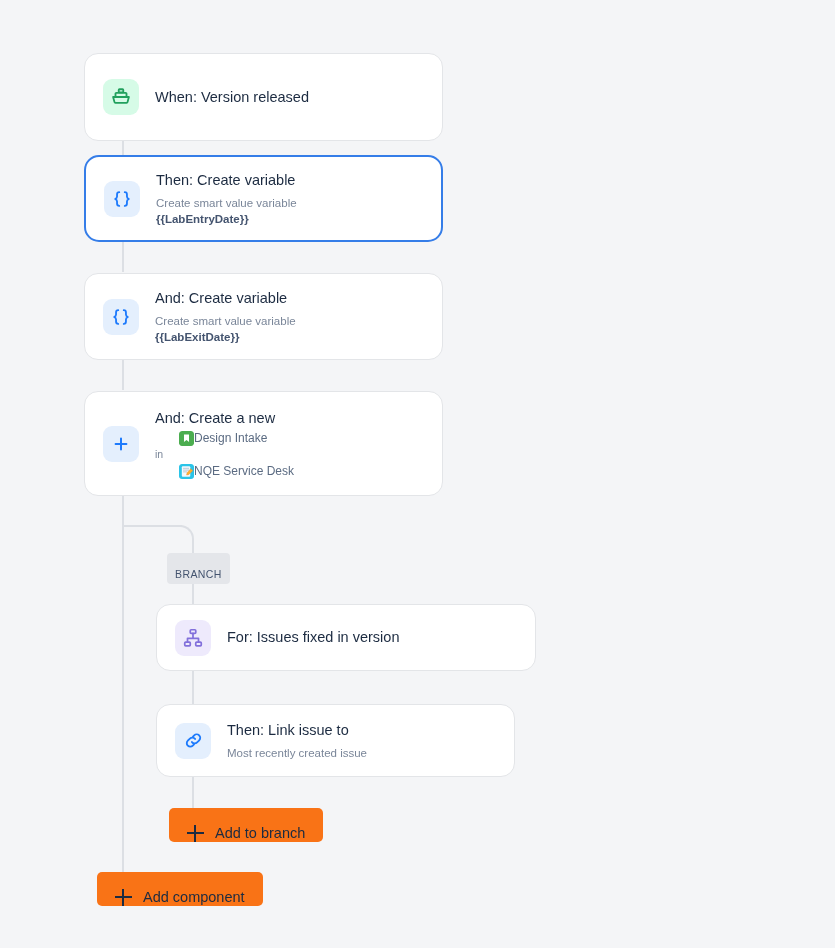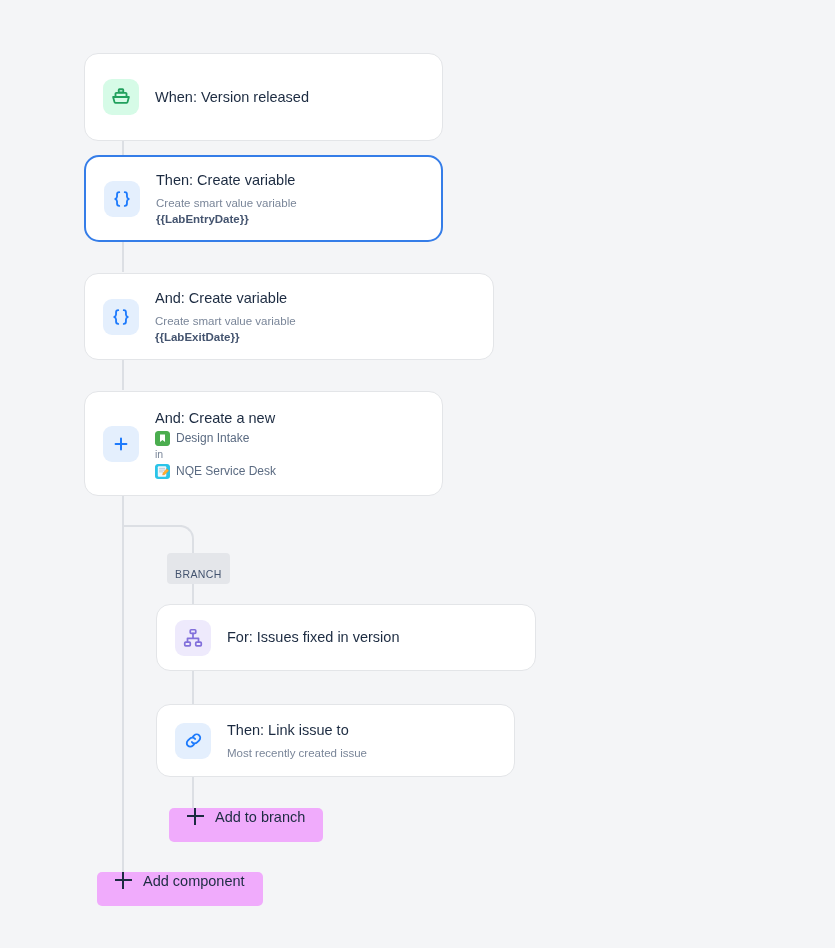--- a/index.html
+++ b/index.html
@@ -80,22 +80,22 @@
   .card-smart {
     font-size: 11.5px;
     color: #44546f;
     line-height: 16px;
     font-weight: 700;
     white-space: nowrap;
   }
   .meta-row {
     display: flex;
     align-items: center;
-    gap: 6px;
     margin-top: 3px;
+    margin-left: 24px;
   }
   .meta-text {
     font-size: 12px;
     color: #5b6b82;
     line-height: 15px;
     white-space: nowrap;
   }
   .meta-in {
     font-size: 10.5px;
     color: #7a8699;
@@ -120,25 +120,25 @@
     letter-spacing: 0.4px;
     color: #44546f;
     line-height: 12px;
     z-index: 3;
     white-space: nowrap;
   }
 
   
   .add-btn {
     position: absolute;
-    background: #f0abfc;
+    background: #f97316;
     border: none;
     border-radius: 5px;
     display: flex;
-    align-items: flex-start;
+    align-items: flex-end;
     gap: 11px;
     padding: 0 18px;
     height: 34px;
     cursor: pointer;
     z-index: 3;
     font-family: "Liberation Sans", sans-serif;
   }
   .add-btn-label {
     font-size: 14.5px;
     color: #1c2b41;
@@ -200,21 +200,21 @@
         <path d="M15 4.5c2 0 2.4 1.1 2.4 2.6v2.3c0 1.4.8 2.1 2.1 2.6-1.3.5-2.1 1.2-2.1 2.6v2.3c0 1.5-.4 2.6-2.4 2.6"></path>
       </svg>
     </div>
     <div class="card-body">
       <div class="card-title">Then: Create variable</div>
       <div class="card-sub">Create smart value variable</div>
       <div class="card-smart">{{LabEntryDate}}</div>
     </div>
   </div>
 
-  <div class="card" style="left:84px; top:273px; width:410px; height:87px;">
+  <div class="card" style="left:84px; top:273px; width:359px; height:87px;">
     <div class="card-icon icon-blue">
       <svg width="22" height="22" viewBox="0 0 24 24" fill="none" stroke="#1d7afc" stroke-width="2" stroke-linecap="round" stroke-linejoin="round">
         <path d="M9 4.5c-2 0-2.4 1.1-2.4 2.6v2.3c0 1.4-.8 2.1-2.1 2.6 1.3.5 2.1 1.2 2.1 2.6v2.3c0 1.5.4 2.6 2.4 2.6"></path>
         <path d="M15 4.5c2 0 2.4 1.1 2.4 2.6v2.3c0 1.4.8 2.1 2.1 2.6-1.3.5-2.1 1.2-2.1 2.6v2.3c0 1.5-.4 2.6-2.4 2.6"></path>
       </svg>
     </div>
     <div class="card-body">
       <div class="card-title">And: Create variable</div>
       <div class="card-sub">Create smart value variable</div>
       <div class="card-smart">{{LabExitDate}}</div>

